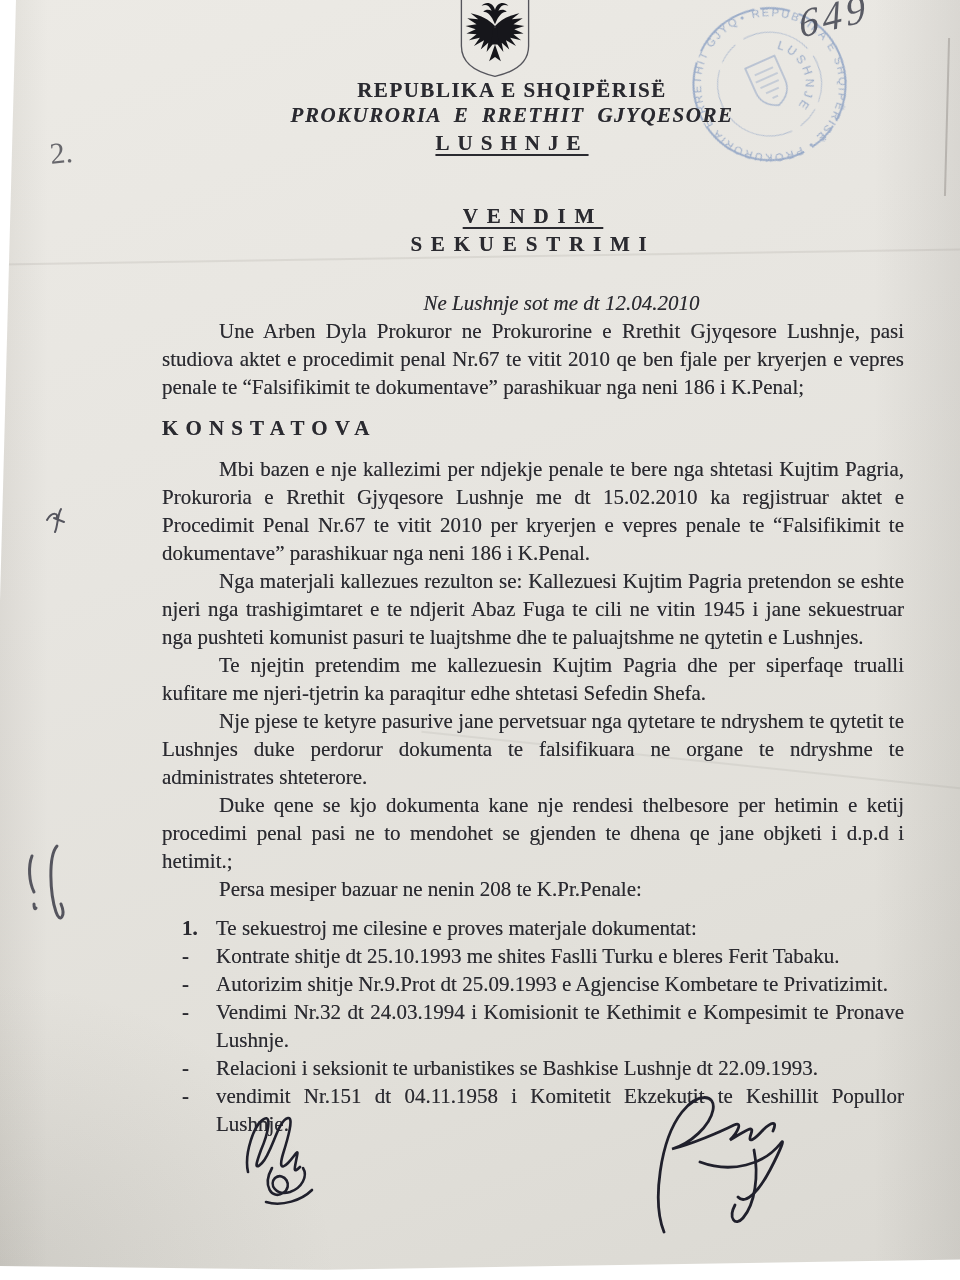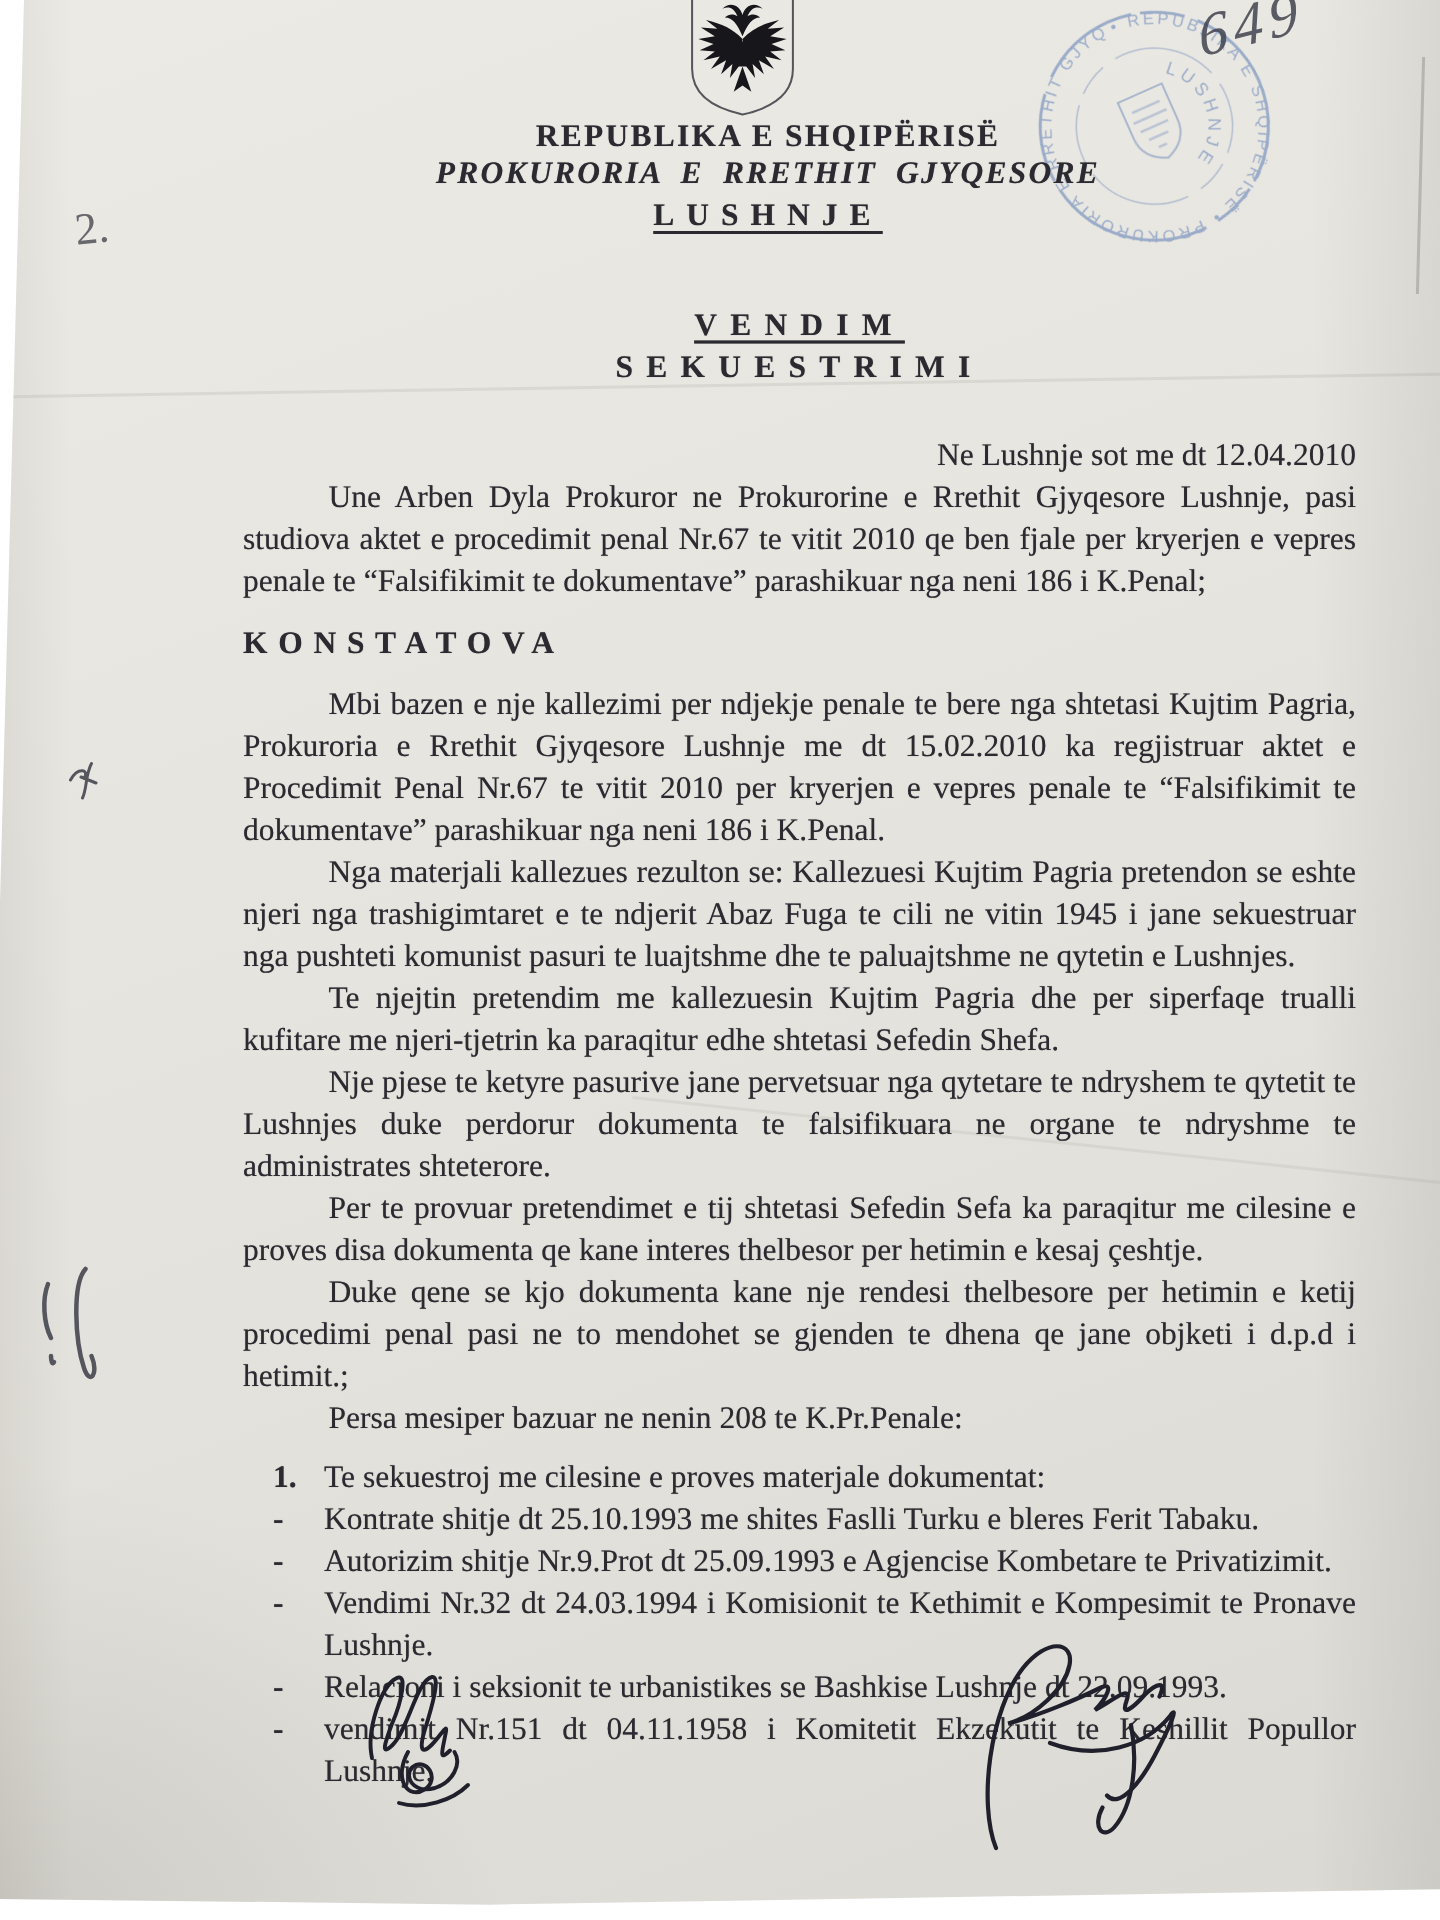--- a/index.html
+++ b/index.html
@@ -37,21 +37,21 @@
   .header-block{position:absolute;left:0;top:78px;width:960px;text-align:center;font-weight:700;}
   .header-line1{font-size:21px;letter-spacing:1.5px;}
   .header-line2{font-size:21px;letter-spacing:1.5px;word-spacing:6px;font-style:italic;}
   .header-line3{font-size:21px;letter-spacing:8px;text-decoration:underline;text-underline-offset:4px;margin-top:3px;}
 
   .doc{position:absolute;left:130px;top:186px;width:742px;font-size:21px;line-height:28px;}
   .title-line{ text-align:center;font-weight:700;letter-spacing:.42em;}
   .title-line.u{text-decoration:underline;text-underline-offset:4px;margin-top:16px;}
   .doc-heading{text-align:left;font-weight:700;letter-spacing:.34em;margin:13px 0 13px 0;}
   .para{margin:0;text-align:justify;text-indent:57px;}
-  .para.noindent{text-indent:57px;text-align:right;}
+  .para.noindent{text-indent:57px;text-align:center;font-style:italic;}
   .spacer-title{height:31px;}
 
   .list{margin-top:11px;}
   .list-row{display:flex;align-items:flex-start;}
   .list-marker{flex:0 0 50px;padding-left:20px;box-sizing:border-box;font-weight:700;}
   .list-text{flex:1;margin-left:4px;text-align:justify;}
 
   .sig{position:absolute;}
   .sig-left{left:238px;top:1110px;}
   .sig-right{left:642px;top:1092px;}
@@ -120,21 +120,20 @@
 
     <p class="para noindent">Ne Lushnje sot me dt 12.04.2010</p>
     <p class="para">Une Arben Dyla Prokuror ne Prokurorine e Rrethit Gjyqesore Lushnje, pasi studiova aktet e procedimit penal Nr.67 te vitit 2010 qe ben fjale per kryerjen e vepres penale te “Falsifikimit te dokumentave” parashikuar nga neni 186 i K.Penal;</p>
 
     <div class="doc-heading">KONSTATOVA</div>
 
     <p class="para">Mbi bazen e nje kallezimi per ndjekje penale te bere nga shtetasi Kujtim Pagria, Prokuroria e Rrethit Gjyqesore Lushnje me dt 15.02.2010 ka regjistruar aktet e Procedimit Penal Nr.67 te vitit 2010 per kryerjen e vepres penale te “Falsifikimit te dokumentave” parashikuar nga neni 186 i K.Penal.</p>
     <p class="para">Nga materjali kallezues rezulton se: Kallezuesi Kujtim Pagria pretendon se eshte njeri nga trashigimtaret e te ndjerit Abaz Fuga te cili ne vitin 1945 i jane sekuestruar nga pushteti komunist pasuri te luajtshme dhe te paluajtshme ne qytetin e Lushnjes.</p>
     <p class="para">Te njejtin pretendim me kallezuesin Kujtim Pagria dhe per siperfaqe trualli kufitare me njeri-tjetrin ka paraqitur edhe shtetasi Sefedin Shefa.</p>
     <p class="para">Nje pjese te ketyre pasurive jane pervetsuar nga qytetare te ndryshem te qytetit te Lushnjes duke perdorur dokumenta te falsifikuara ne organe te ndryshme te administrates shteterore.</p>
-    <p class="para">Per te provuar pretendimet e tij shtetasi Sefedin Sefa ka paraqitur me cilesine e proves disa dokumenta qe kane interes thelbesor per hetimin e kesaj çeshtje.</p>
     <p class="para">Duke qene se kjo dokumenta kane nje rendesi thelbesore per hetimin e ketij procedimi penal pasi ne to mendohet se gjenden te dhena qe jane objketi i d.p.d i hetimit.;</p>
     <p class="para">Persa mesiper bazuar ne nenin 208 te K.Pr.Penale:</p>
 
 
     <div class="list">
         <div class="list-row">
         <div class="list-marker">1.</div>
         <div class="list-text">Te sekuestroj me cilesine e proves materjale dokumentat:</div>
       </div>
         <div class="list-row">

